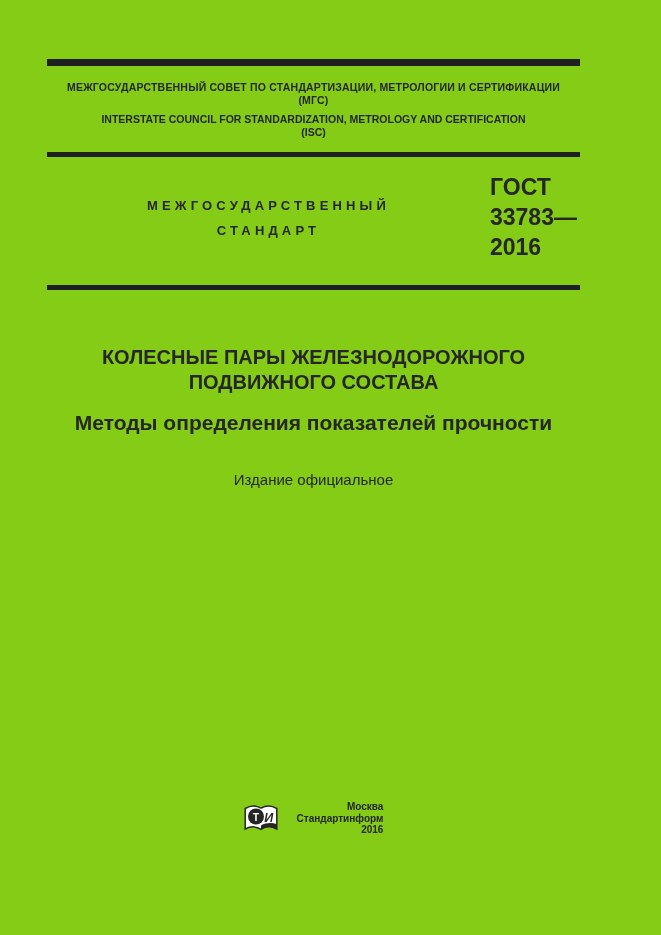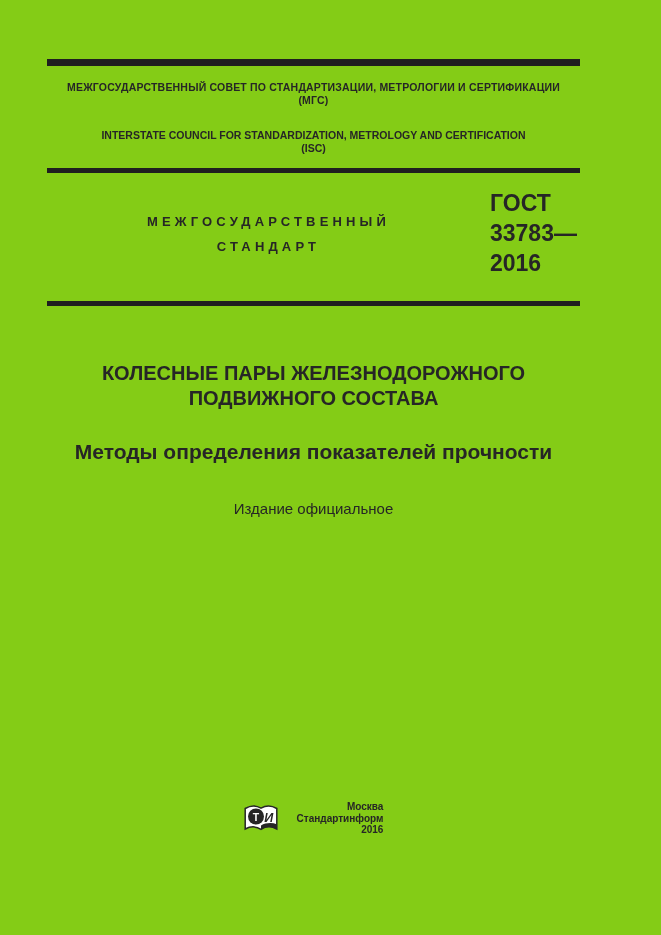--- a/index.html
+++ b/index.html
@@ -18,21 +18,21 @@
     top: 0;
     width: 533px;
   }
   .rule { background: #1f1f1f; }
   .rule-top    { margin-top: 59px; height: 7px; }
   .rule-mid    { margin-top: 13px; height: 5px; }
   .rule-band   { height: 5px; }
 
   .council-header { padding-top: 15px; text-align: center; }
   .council-ru { font-size: 10.5px; font-weight: bold; line-height: 13px; letter-spacing: 0.2px; }
-  .council-en { font-size: 10.5px; font-weight: bold; line-height: 13px; margin-top: 22px; }
+  .council-en { font-size: 10.5px; font-weight: bold; line-height: 13px; margin-top: 6px; }
 
   .band { height: 128px; display: flex; }
   .band-left {
     flex: 1;
     text-align: center;
     padding-top: 36px;
     font-size: 13px;
     font-weight: bold;
     letter-spacing: 0.32em;
     line-height: 25px;
@@ -49,21 +49,21 @@
   }
 
   .title-block { text-align: center; }
   .doc-title {
     margin-top: 55px;
     font-size: 20px;
     font-weight: bold;
     line-height: 25px;
   }
   .doc-subtitle {
-    margin-top: 28px;
+    margin-top: 15px;
     font-size: 21px;
     font-weight: bold;
     line-height: 26px;
   }
   .edition-note {
     margin-top: 35px;
     font-size: 15px;
     font-weight: normal;
   }
 

